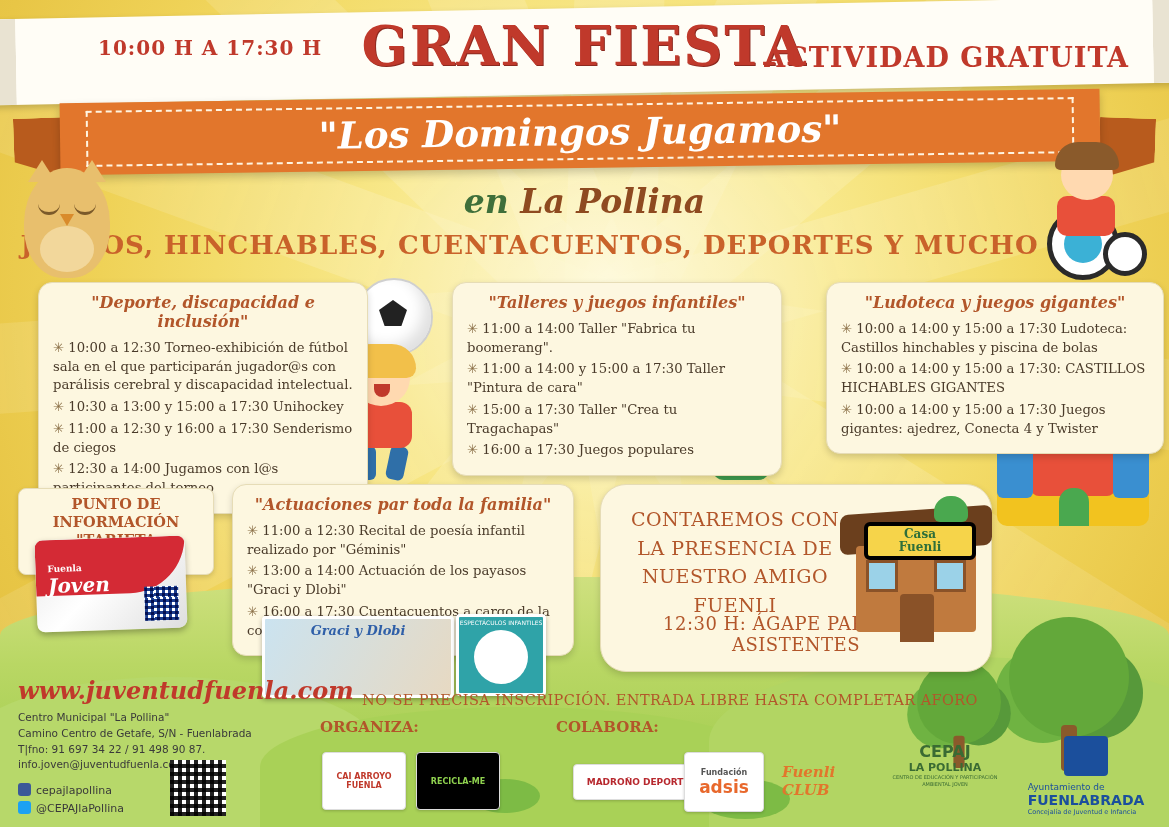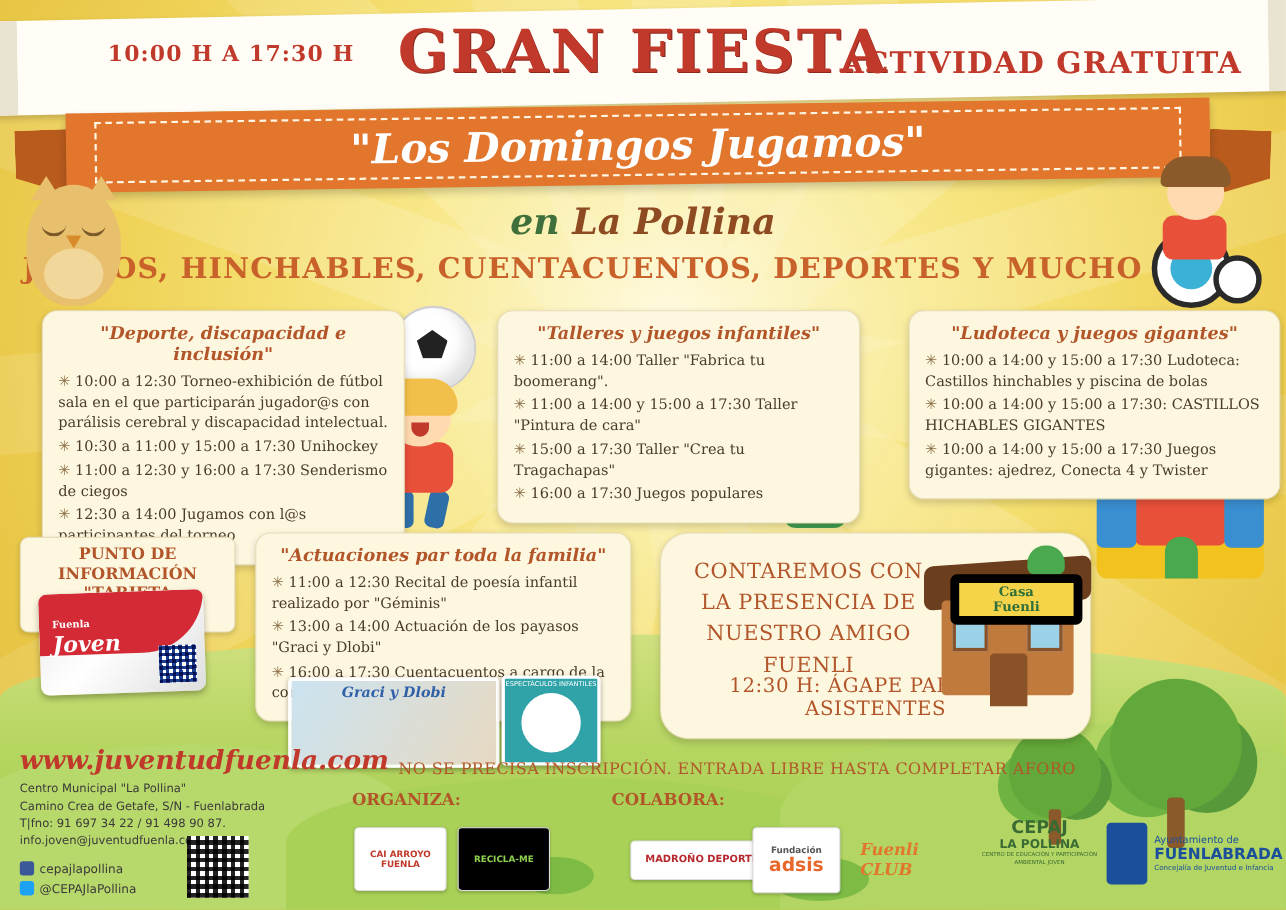--- a/index.html
+++ b/index.html
@@ -169,21 +169,21 @@
   .castle .roof{position:absolute;bottom:96px;width:0;height:0;border-left:22px solid transparent;border-right:22px solid transparent;border-bottom:26px solid #e8503a;}
   .castle .roof.l{left:-4px;}.castle .roof.r{right:-4px;}
   .castle .door{position:absolute;left:62px;bottom:0;width:30px;height:38px;background:#4aa84f;border-radius:14px 14px 0 0;}
 
   .casa{position:absolute;left:846px;top:492px;width:140px;height:150px;}
   .casa .roof{position:absolute;left:-6px;top:18px;width:152px;height:40px;background:#6b3f1d;border-radius:8px;transform:skewY(-4deg);}
   .casa .wall{position:absolute;left:10px;top:54px;width:120px;height:86px;background:#c07a3e;border-radius:4px;}
   .casa .door{position:absolute;left:54px;bottom:0;width:34px;height:48px;background:#8a5228;border-radius:4px 4px 0 0;}
   .casa .win{position:absolute;top:68px;width:26px;height:26px;background:#9bd2e8;border:3px solid #8a5228;}
   .casa .win.l{left:20px;}.casa .win.r{right:20px;}
-  .casa .sign{position:absolute;left:18px;top:30px;width:104px;height:30px;background:#f6d44a;border:8px solid #000000;border-radius:6px;
+  .casa .sign{position:absolute;left:18px;top:30px;width:104px;height:30px;background:#f6d44a;border:4px solid #000000;border-radius:6px;
      display:flex;align-items:center;justify-content:center;font-family:"DejaVu Serif",serif;font-weight:bold;font-size:12px;color:#2f6f3a;line-height:1.05;text-align:center;}
   .casa .dino{position:absolute;left:88px;top:4px;width:34px;height:26px;background:#4aa84f;border-radius:16px 16px 6px 6px;}
 
   .photos{position:absolute;left:262px;top:616px;width:186px;height:72px;border:3px solid #fff;border-radius:4px;
      background:linear-gradient(120deg,#cbe3f0,#e7d9c2);box-shadow:0 2px 5px rgba(0,0,0,.3);overflow:hidden;
      font-family:"DejaVu Serif",serif;font-style:italic;font-weight:bold;font-size:13px;color:#2f5fa8;
      display:flex;align-items:flex-start;justify-content:center;padding-top:4px;}
   .photo2{position:absolute;left:456px;top:614px;width:84px;height:76px;border:3px solid #fff;border-radius:4px;
      background:#2fa3a8;box-shadow:0 2px 5px rgba(0,0,0,.3);}
   .photo2 .circ{position:absolute;left:50%;top:52%;transform:translate(-50%,-50%);width:54px;height:54px;border-radius:50%;background:#fff;}
@@ -288,21 +288,21 @@
   <div class="roof l"></div>
     <div class="roof r"></div>
   <div class="door"></div>
 </div>
 <div class="bee"></div>
 
 <div class="card" id="card-deporte">
   <h3>"Deporte, discapacidad e inclusión"</h3>
   <ul>
     <li><span class="st">✳</span> <span>10:00 a 12:30 Torneo-exhibición de fútbol sala en el que participarán jugador@s con parálisis cerebral y discapacidad intelectual.</span></li>
-    <li><span class="st">✳</span> <span>10:30 a 11:00 y 15:00 a 17:30 Unihockey</span></li>
+    <li><span class="st">✳</span> <span>10:30 a 13:00 y 15:00 a 17:30 Unihockey</span></li>
     <li><span class="st">✳</span> <span>11:00 a 12:30 y 16:00 a 17:30 Senderismo de ciegos</span></li>
     <li><span class="st">✳</span> <span>12:30 a 14:00 Jugamos con l@s participantes del torneo</span></li>
   </ul>
 </div>
 
 <div class="card" id="card-talleres">
   <h3>"Talleres y juegos infantiles"</h3>
   <ul>
     <li><span class="st">✳</span> <span>11:00 a 14:00 Taller "Fabrica tu boomerang".</span></li>
     <li><span class="st">✳</span> <span>11:00 a 14:00 y 15:00 a 17:30 Taller "Pintura de cara"</span></li>
@@ -365,21 +365,21 @@
   <div class="jv">
     <small>Fuenla</small>
     <span>Joven</span>
   </div>
   <div class="qr"></div>
 </div>
 
 <div class="web">www.juventudfuenla.com</div>
 <div class="addr">
   <div>Centro Municipal "La Pollina"</div>
-  <div>Camino Crea de Getafe, S/N - Fuenlabrada</div>
+  <div>Camino Centro de Getafe, S/N - Fuenlabrada</div>
   <div>T|fno: 91 697 34 22 / 91 498 90 87.</div>
   <div>info.joven@juventudfuenla.com</div>
 </div>
 <div class="social">
   <div>
     <span class="sq-icon" style="background:#3b5998;"></span><span>cepajlapollina</span>
   </div>
   <div>
     <span class="sq-icon" style="background:#1da1f2;"></span><span>@CEPAJlaPollina</span>
   </div>
@@ -408,20 +408,20 @@
 <div style="position:absolute;left:782px;top:752px;width:96px;height:58px;display:flex;align-items:center;justify-content:center;
      font-family:'DejaVu Serif',serif;font-style:italic;font-weight:bold;font-size:15px;color:#e2762c;">
   <span>Fuenli CLUB</span>
 </div>
 <div style="position:absolute;left:890px;top:742px;width:110px;height:70px;text-align:center;color:#3a6b33;
      font-family:'DejaVu Sans',sans-serif;">
   <div style="font-size:16px;font-weight:bold;">CEPAJ</div>
   <div style="font-size:11px;font-weight:bold;">LA POLLINA</div>
   <div style="font-size:5px;line-height:1.3;">CENTRO DE EDUCACIÓN Y PARTICIPACIÓN AMBIENTAL JOVEN</div>
 </div>
-<div style="position:absolute;left:1006px;top:736px;width:160px;height:80px;display:flex;align-items:center;gap:6px;">
+<div style="position:absolute;left:1006px;top:736px;width:160px;height:80px;display:flex;align-items:center;gap:6px;flex-direction:column;">
   <div style="width:44px;height:56px;background:#1b4f9c;border-radius:4px;"></div>
   <div style="color:#1b4f9c;font-family:'DejaVu Sans',sans-serif;">
     <div style="font-size:9px;">Ayuntamiento de</div>
     <div style="font-size:14px;font-weight:bold;">FUENLABRADA</div>
     <div style="font-size:6.5px;">Concejalía de Juventud e Infancia</div>
   </div>
 </div>
 
 </body></html>

